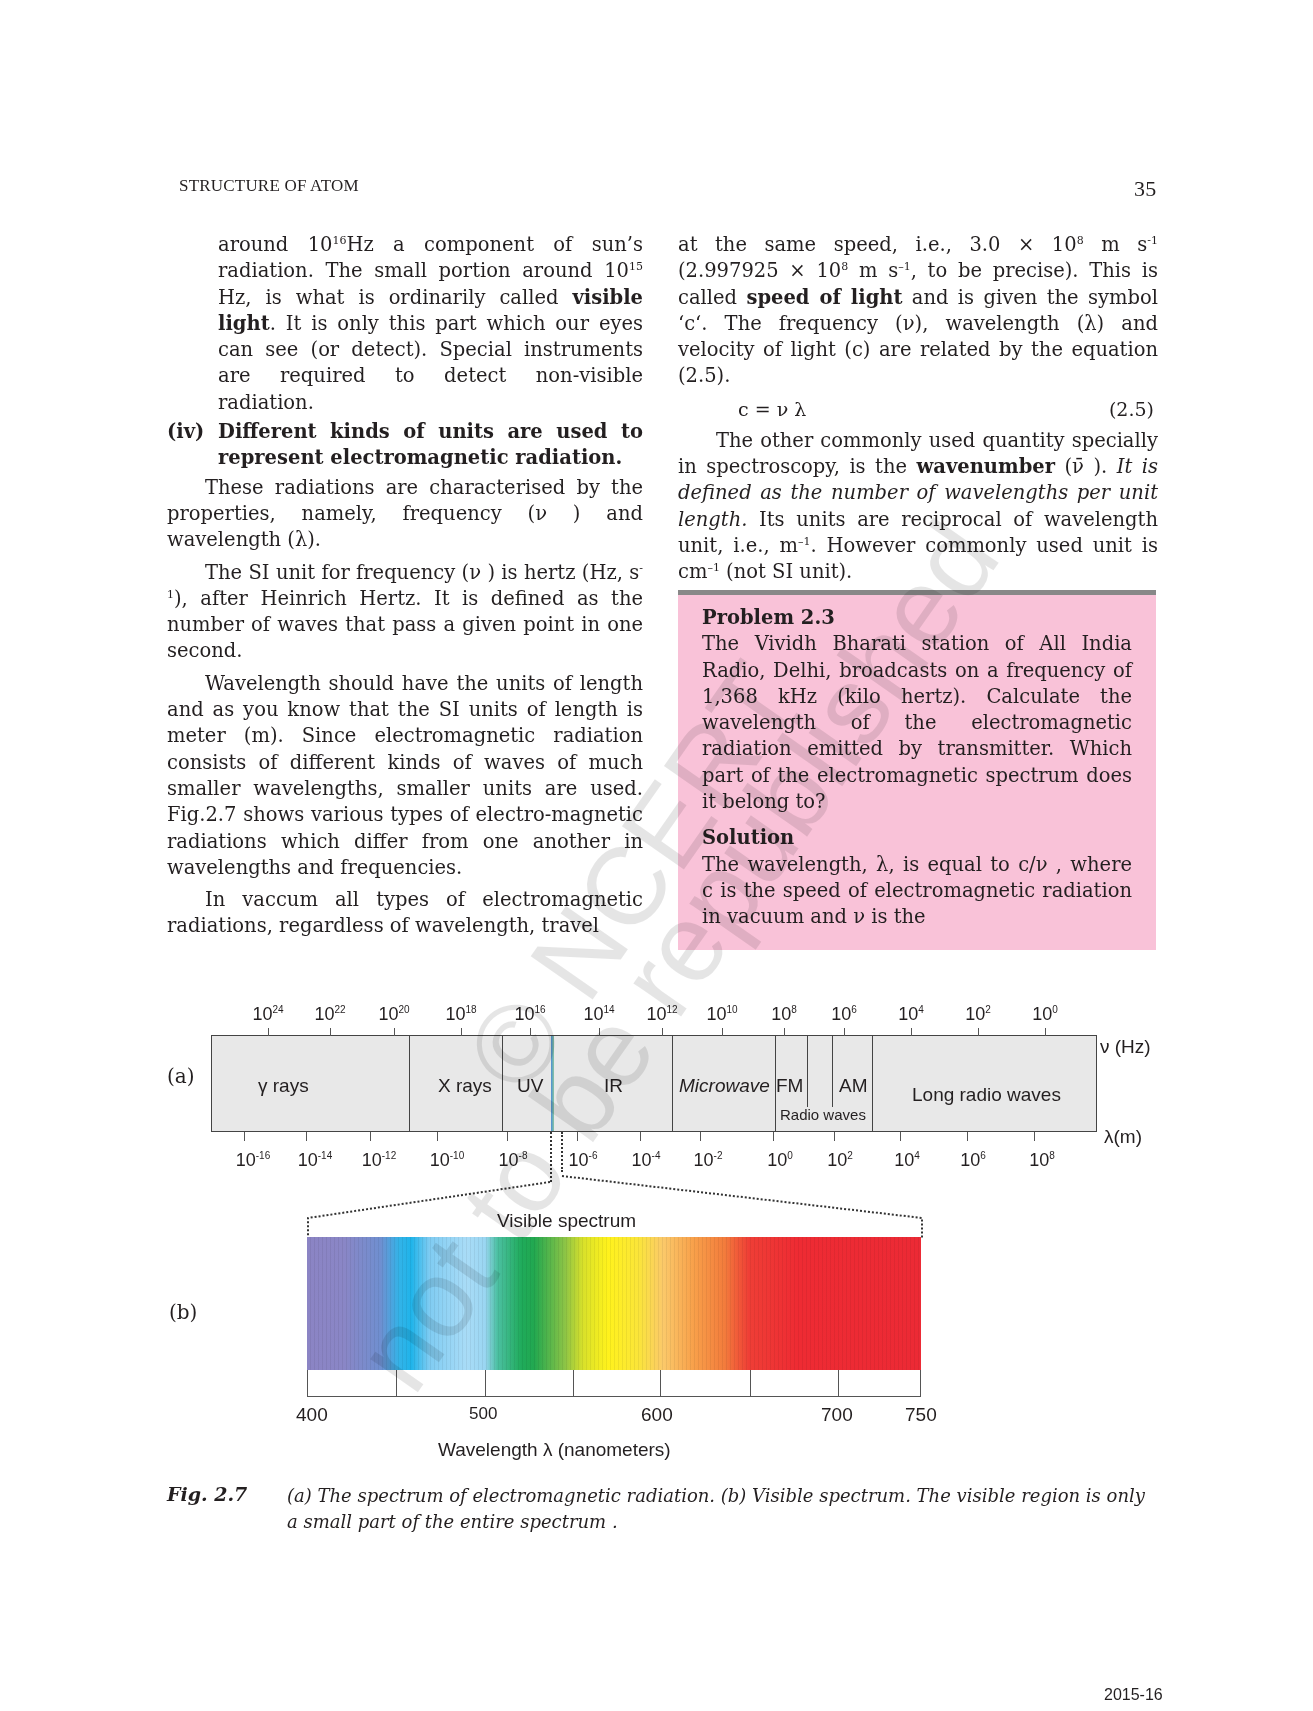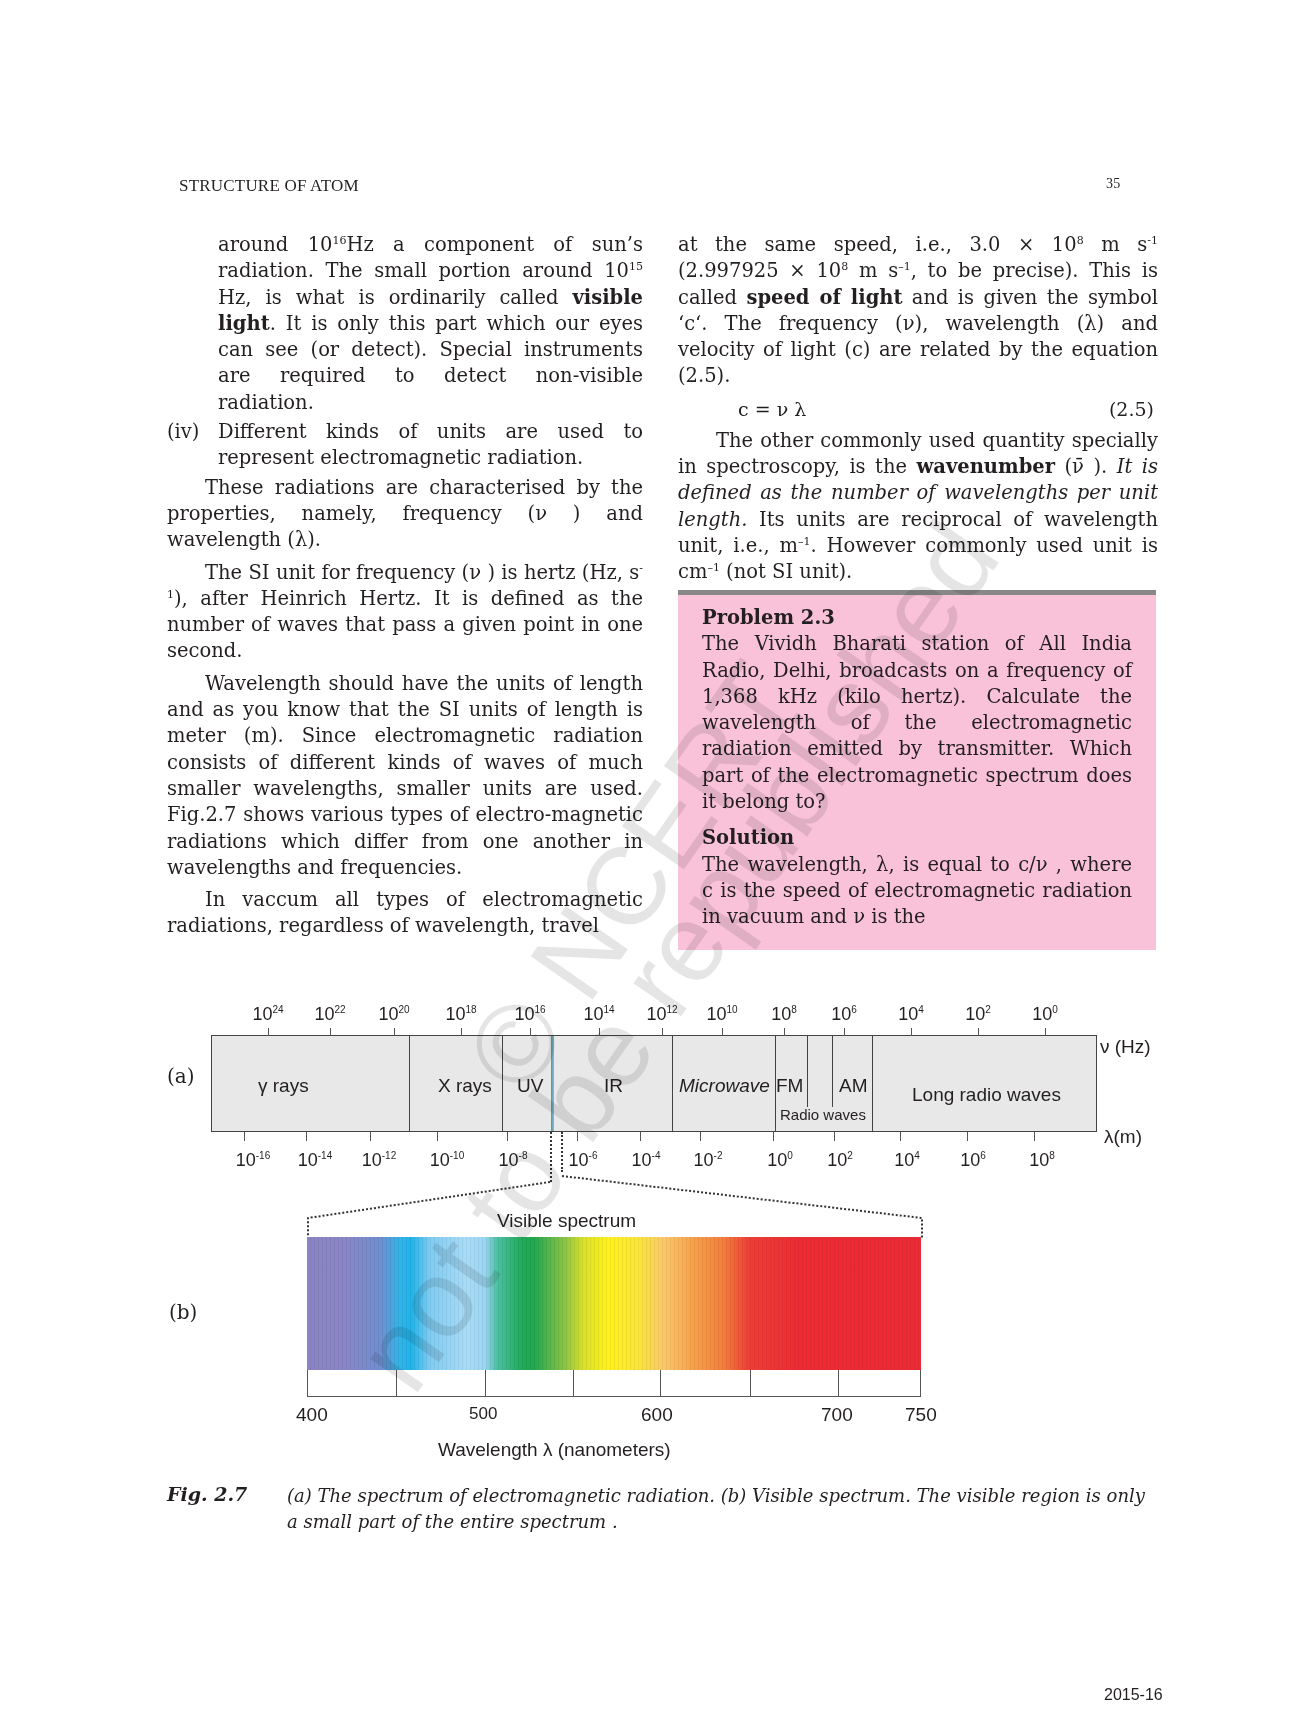--- a/index.html
+++ b/index.html
@@ -3,21 +3,21 @@
 <meta charset="utf-8">
 <style>
   html, body { margin:0; padding:0; background:#fff; }
   body { width:1313px; height:1711px; position:relative; overflow:hidden;
          font-family:"DejaVu Serif", "Liberation Serif", serif; color:#231f20; }
   .abs { position:absolute; }
   .hdr { font-family:"Liberation Serif", serif; font-size:17px; letter-spacing:0.2px; }
   .col { font-family:"DejaVu Serif", serif; font-size:19.5px; line-height:26.3px; color:#231f20; }
   .col p { margin:0; text-align:justify; text-align-last:left; }
   .ind { text-indent:38px; }
-  .hang { padding-left:51px; position:relative; }
+  .hang { padding-left:51px; position:relative;font-weight:bold; }
   .hang .lbl { position:absolute; left:0; top:0; }
   b { font-weight:bold; }
   sup { font-size:11px; line-height:0; vertical-align:super; }
   .eqn { font-size:19px; }
   .problem { background:#f9c2d8; border-top:5px solid #888; }
   .problem .inner { padding:10px 24px 10px 24px; font-size:19.5px; line-height:26.3px; }
   .sans { font-family:"Liberation Sans", "DejaVu Sans", sans-serif; }
   .tick { position:absolute; width:1px; background:#555; }
   .seg { position:absolute; top:0; bottom:0; width:1px; background:#444; }
   .lab { position:absolute; font-family:"Liberation Sans", sans-serif; font-size:19px; color:#231f20; white-space:nowrap; }
@@ -29,21 +29,21 @@
       #fbc96a 58%, #f8a04a 63%, #f37c3c 68%, #ef3e36 72%, #ee2b33 80%, #ec2a35 100%); }
   .stripes { background: repeating-linear-gradient(to right, rgba(255,255,255,0.0) 0px, rgba(255,255,255,0.0) 3px, rgba(0,0,0,0.06) 3px, rgba(0,0,0,0.06) 4px); }
   .dotted-v { border-left:2px dotted #333; }
   .caption { font-family:"DejaVu Serif", serif; font-style:italic; font-size:18px; line-height:26px; color:#231f20; }
   .wm { position:absolute; font-family:"Liberation Sans", sans-serif; color:rgba(0,0,0,0.10); font-size:120px; white-space:nowrap; transform-origin:left top; pointer-events:none; }
 </style>
 </head>
 <body>
 
 <div class="abs hdr" style="left:179px; top:176px;">STRUCTURE OF ATOM</div>
-<div class="abs hdr" style="left:1106px; top:176px; font-size:14px;">35</div>
+<div class="abs hdr" style="left:1134px; top:176px; font-size:22px;">35</div>
 
 <div class="abs col" style="left:167px; top:232px; width:476px;">
   <p style="padding-left:51px;">
     <span>around 10</span><sup>16</sup><span>Hz a component of sun’s radiation. The small portion around 10</span><sup>15</sup><span> Hz, is what is ordinarily called </span><b>visible light</b><span>. It is only this part which our eyes can see (or detect). Special instruments are required to detect non-visible radiation.</span>
   </p>
   <p class="hang" style="margin-top:3px;">
     <span class="lbl">(iv)</span>
     <span>Different kinds of units are used to represent electromagnetic radiation.</span>
   </p>
   <p class="ind" style="margin-top:3px;">These radiations are characterised by the properties, namely, frequency (ν ) and wavelength (λ).</p>

